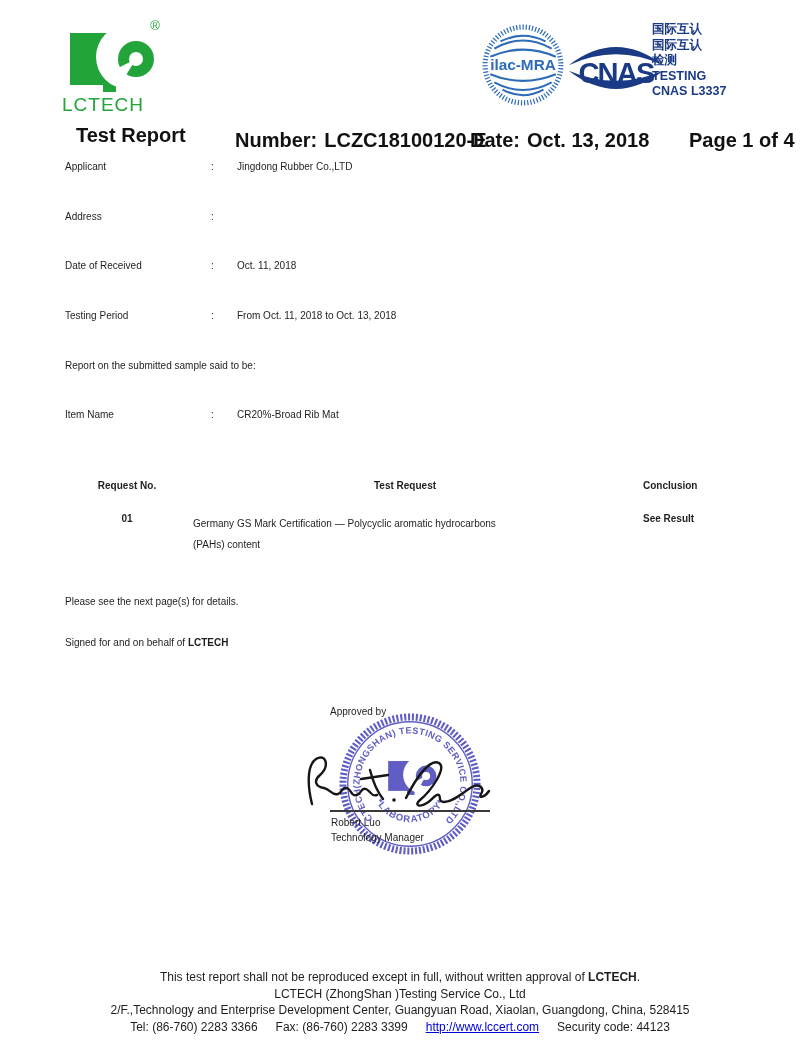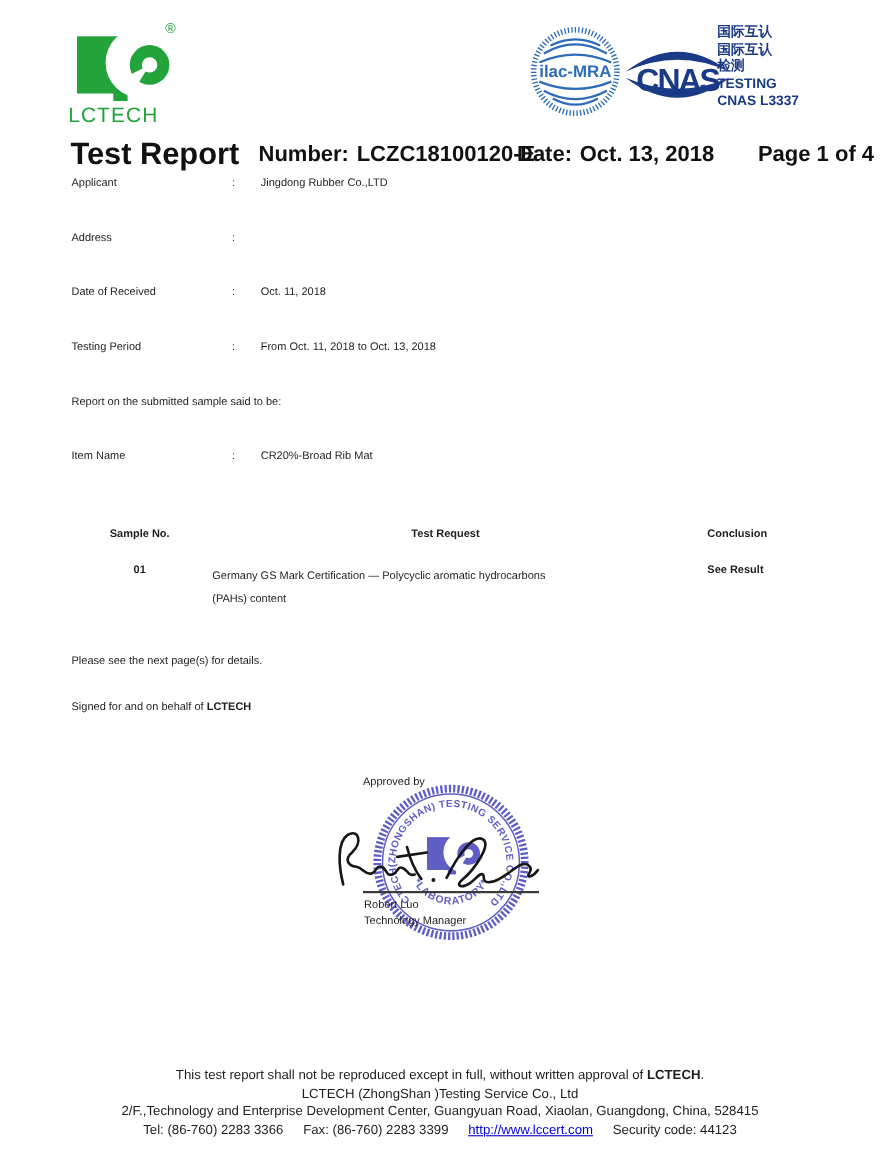--- a/index.html
+++ b/index.html
@@ -11,21 +11,21 @@
   .b{font-weight:bold;text-align:center;}
   .fs14{font-size:10px;}
   
   .lctech-logo{left:58px;top:14px;width:110px;}
   .lctech-word{color:#23a43b;font-size:19px;letter-spacing:1px;margin-top:-2px;margin-left:4px;}
   .ilac{left:480px;top:22px;text-decoration:underline;}
   .cnas{left:566px;top:36px;}
   .accr-text{left:652px;top:22px;width:120px;color:#1b3a85;font-weight:bold;
              font-size:12.5px;line-height:15.5px;}
   
-  .report-title{left:64px;top:124px;font-size:28px;font-weight:bold;color:#111;}
+  .report-title{left:76px;top:124px;font-size:20px;font-weight:bold;color:#111;}
   .hdr-item{top:129px;font-size:20px;font-weight:bold;color:#111;white-space:nowrap;}
   .hdr-number{left:235px;} .hdr-date{left:470px;} .hdr-page{left:645px;padding-left:44px;}
   .hdr-item .lbl{margin-right:7px;}
   
   .frow{left:0;width:800px;height:18px;}
   .frow .flabel{position:absolute;left:65px;}
   .frow .fcolon{position:absolute;left:211px;}
   .frow .fvalue{position:absolute;left:237px;white-space:nowrap;}
   
   .th-sample{left:88px;top:480px;width:78px;text-align:center;}
@@ -123,21 +123,21 @@
 </div>
 
 <div class="abs fs14" style="left:65px;top:360px">Report on the submitted sample said to be:</div>
 
 <div class="abs frow fs14" style="top:409px">
   <span class="flabel">Item Name</span>
   <span class="fcolon">:</span>
   <span class="fvalue">CR20%-Broad Rib Mat</span>
 </div>
 
-<div class="abs fs14 b th-sample">Sample No.</div>
+<div class="abs fs14 b th-sample">Request No.</div>
 <div class="abs fs14 b th-request">Test Request</div>
 <div class="abs fs14 b th-conclusion">Conclusion</div>
 
 <div class="abs fs14 b td-sample">01</div>
 <div class="abs fs14 td-request">
   <div>Germany GS Mark Certification — Polycyclic aromatic hydrocarbons</div>
   <div>(PAHs) content</div>
 </div>
 <div class="abs fs14 b td-conclusion">See Result</div>
 

